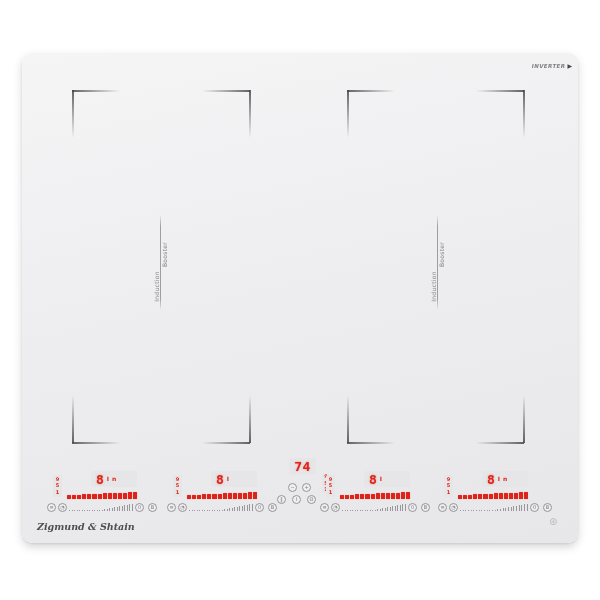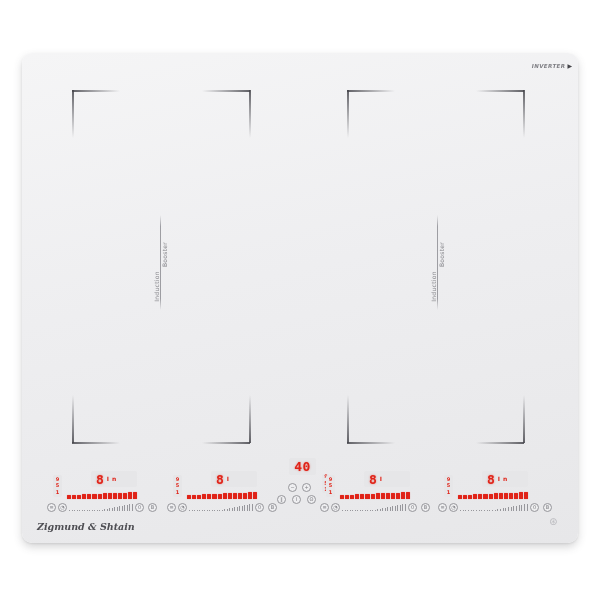--- a/index.html
+++ b/index.html
@@ -250,21 +250,21 @@
           <span style="height: 6.9px;"></span>
           <span style="height: 7px;"></span>
         </span>
       <span class="cbtn">0</span>
       <span class="cbtn boost">B</span>
     </div>
   </div>
 
   <div class="timer">
     <div class="d88">
-      <span>40</span>
+      <span>74</span>
     </div>
     <div class="tstrip">
       <span>9</span>
       <span>5</span>
       <span>1</span>
     </div>
     <div class="trow1">
       <span class="cbtn">−</span>
       <span class="cbtn">+</span>
     </div>

